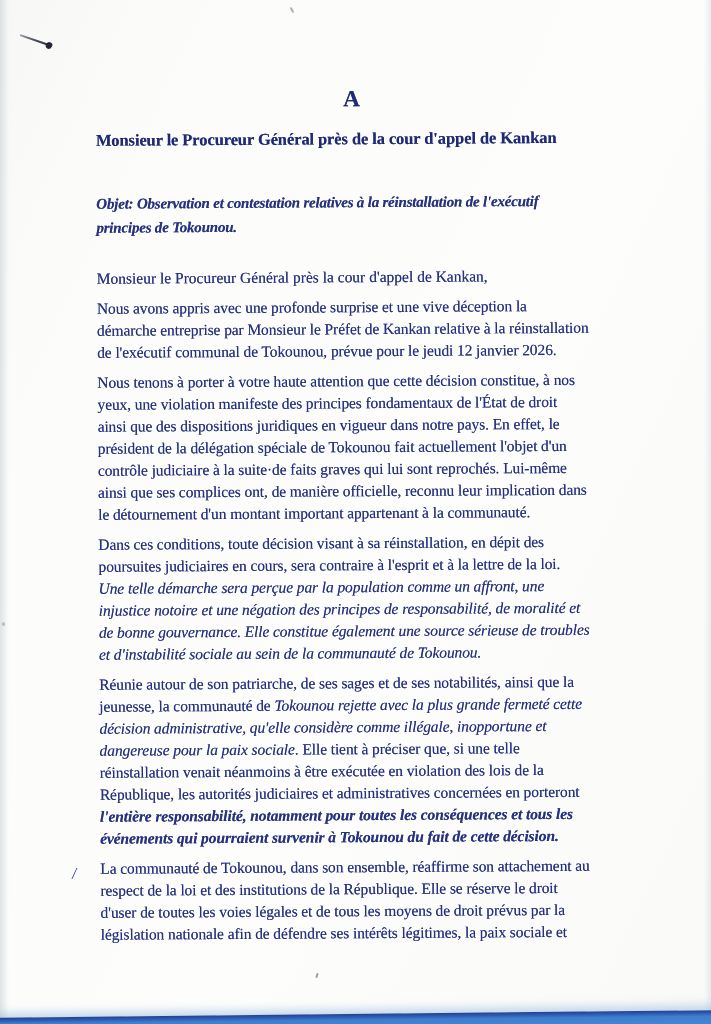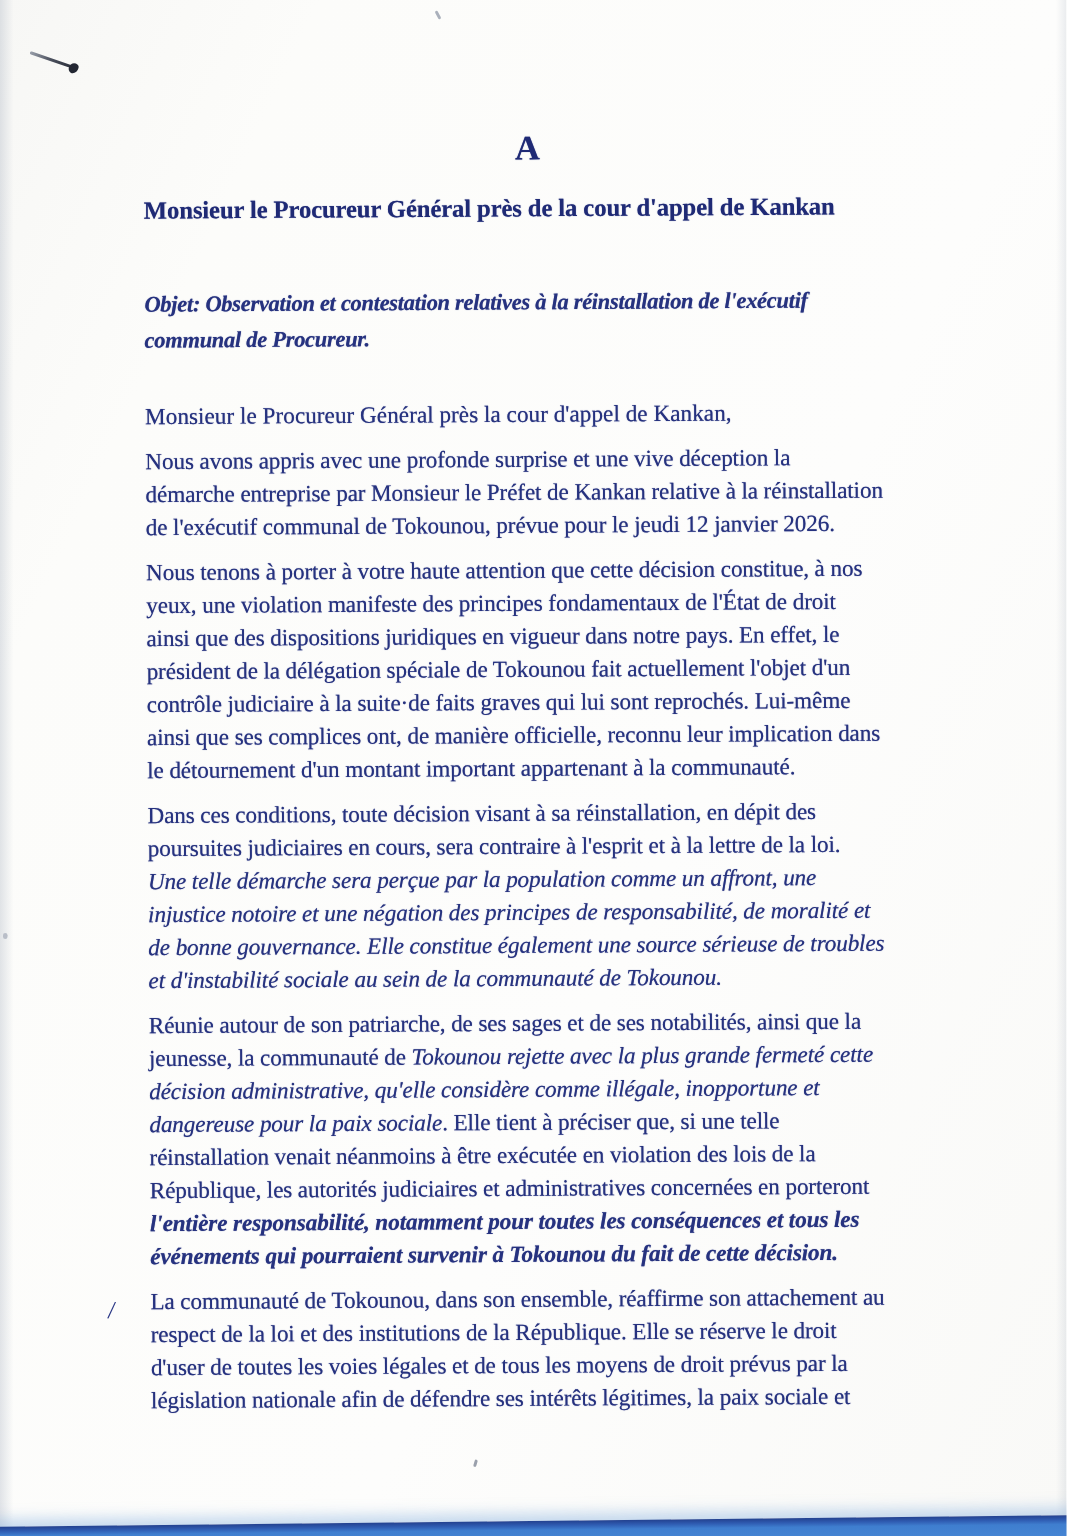--- a/index.html
+++ b/index.html
@@ -57,21 +57,21 @@
   <div class="staple-head"></div>
   <div class="speck speck-top"></div>
   <div class="speck speck-mid"></div>
   <div class="speck speck-edge"></div>
 
   <div class="letter">
     <div class="letter-mark">A</div>
     <div class="addressee">Monsieur le Procureur Général près de la cour d'appel de Kankan</div>
     <div class="subject">
         <div class="line"><span class="s-bi">Objet: Observation et contestation relatives à la réinstallation de l'exécutif</span></div>
-        <div class="line"><span class="s-bi">communal de Procureur.</span></div>
+        <div class="line"><span class="s-bi">principes de Tokounou.</span></div>
       </div>
     <div class="salutation">Monsieur le Procureur Général près la cour d'appel de Kankan,</div>
     <div class="body">
         <div class="para">
           <div class="line"><span class="s-n">Nous avons appris avec une profonde surprise et une vive déception la</span></div>
           <div class="line"><span class="s-n">démarche entreprise par Monsieur le Préfet de Kankan relative à la réinstallation</span></div>
           <div class="line"><span class="s-n">de l'exécutif communal de Tokounou, prévue pour le jeudi 12 janvier 2026.</span></div>
         </div>
         <div class="para">
           <div class="line"><span class="s-n">Nous tenons à porter à votre haute attention que cette décision constitue, à nos</span></div>

